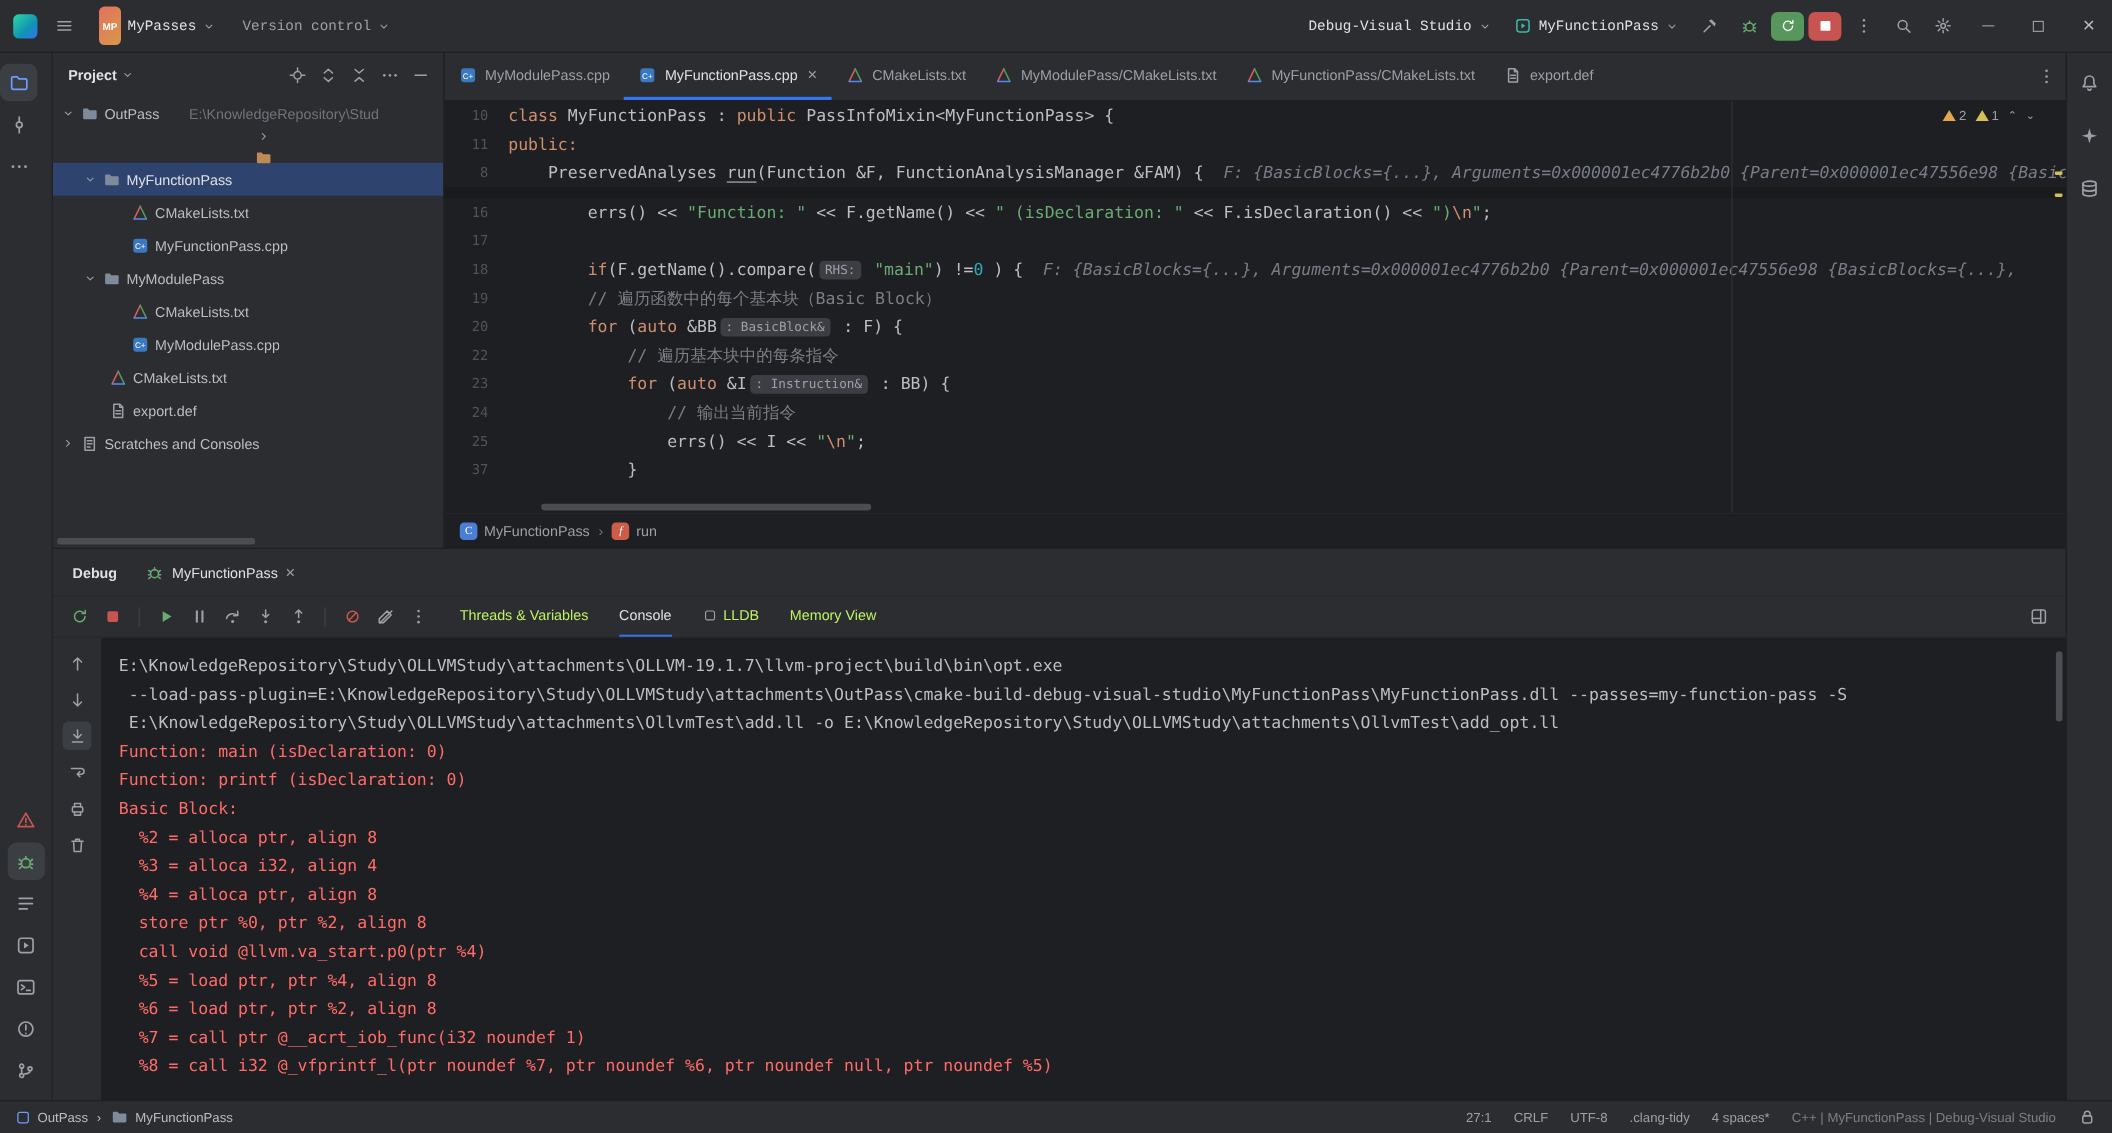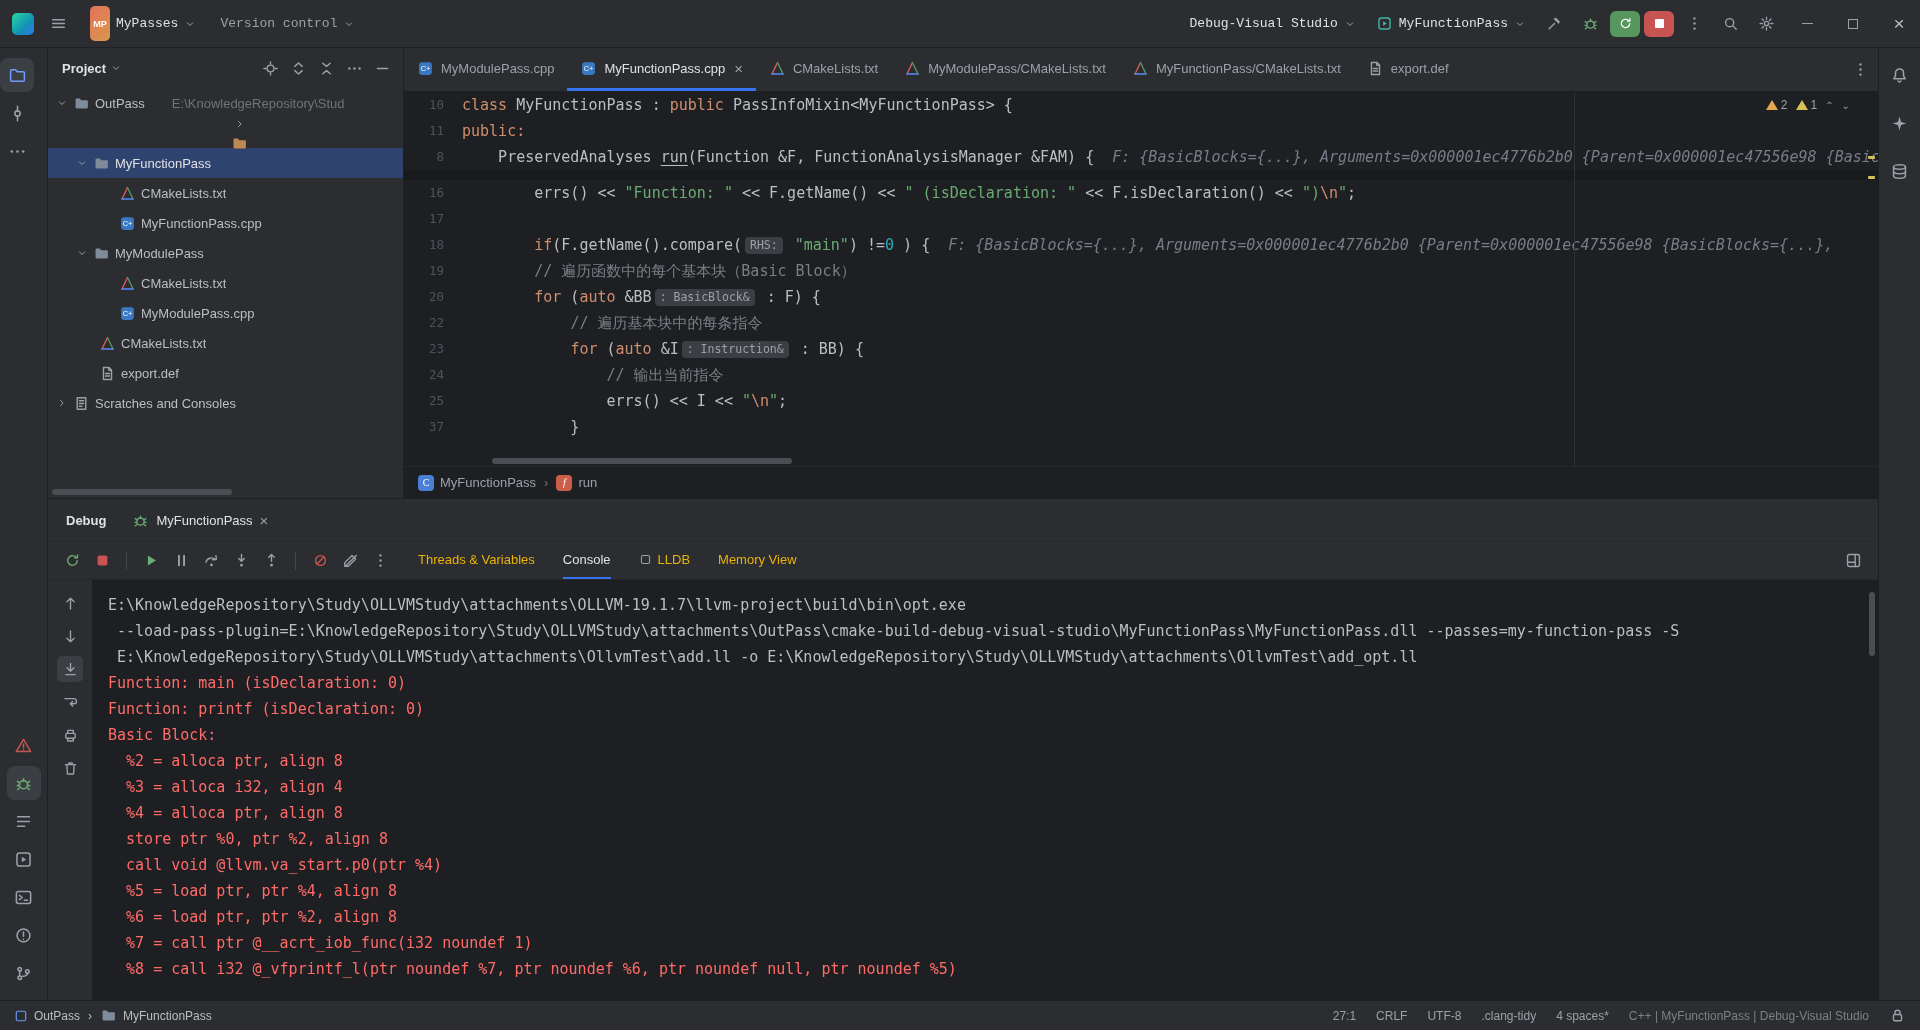--- a/index.html
+++ b/index.html
@@ -95,21 +95,21 @@
   
   .debug-panel{flex:1;display:flex;flex-direction:column;background:#2b2d30;border-top:1px solid #1e1f22;min-height:0;}
   .dbg-header{height:42px;display:flex;align-items:center;padding:0 18px;gap:26px;flex:0 0 auto;}
   .dbg-title{font-weight:bold;color:#dfe1e5;}
   .session-tab{display:flex;align-items:center;gap:7px;color:#dfe1e5;}
   .session-close{color:#9da0a8;font-size:15px;line-height:1;}
   .dbg-toolbar{height:38px;display:flex;align-items:center;padding:0 10px;gap:2px;border-top:1px solid #26282b;flex:0 0 auto;}
   .dbg-btn{width:28px;height:28px;justify-content:center;border-radius:5px;}
   .vsep{width:1px;height:18px;background:#43454a;margin:0 8px;display:inline-block;}
   #view-tabs{display:flex;align-items:center;gap:28px;margin-left:22px;height:100%;}
-  .vtab{height:100%;display:flex;align-items:center;gap:6px;color:#eab308;border-bottom:2px solid transparent;}
+  .vtab{height:100%;display:flex;align-items:center;gap:6px;color:#bef264;border-bottom:2px solid transparent;}
   .vtab.active{color:#dfe1e5;border-bottom-color:#3574f0;}
   .dbg-layout{margin-left:auto;width:30px;justify-content:center;color:#9da0a8;}
 
   .console-row{flex:1;display:flex;min-height:0;background:#1e1f22;border-top:1px solid #26282b;position:relative;}
   .con-gutter{width:44px;background:#2b2d30;display:flex;flex-direction:column;align-items:center;padding-top:10px;gap:7px;flex:0 0 auto;}
   .con-gbtn{width:26px;height:26px;justify-content:center;border-radius:5px;color:#9da0a8;}
   .con-gbtn.active{background:#3b3e43;}
   .console{flex:1;overflow:hidden;padding:12px 0 0 16px;font-family:"DejaVu Sans Mono","Liberation Mono",monospace;font-size:15px;line-height:26px;white-space:pre;}
   .con-out{color:#bcbec4;}
   .con-err{color:#ff6b68;}

